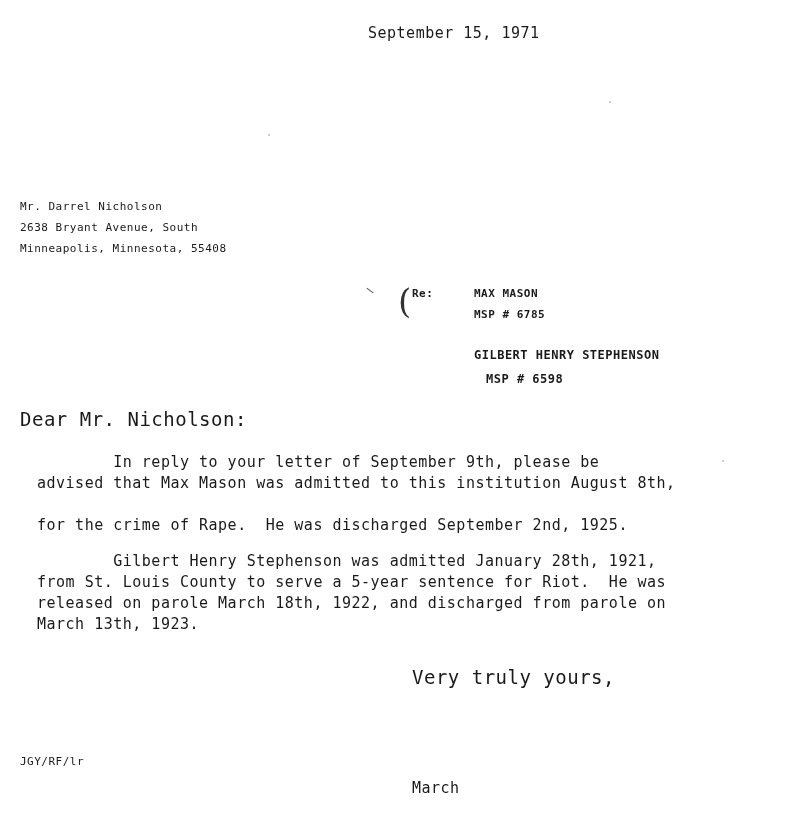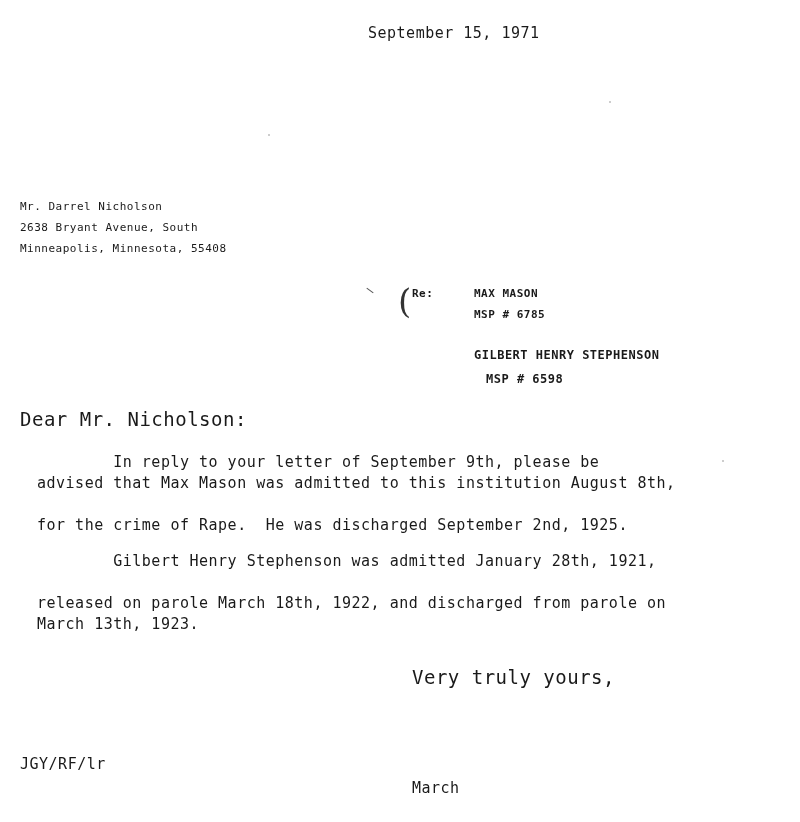--- a/index.html
+++ b/index.html
@@ -67,21 +67,21 @@
   .para1 { top: 452px; }
   .para2 { top: 551px; }
   .closing {
     left: 412px;
     top: 666px;
     font-size: 19px;
   }
   .initials {
     left: 20px;
     top: 755px;
-    font-size: 15px;
+    font-size: 11px;
   }
   .signer {
     left: 412px;
     top: 755px;
     font-size: 15px;
     line-height: 22px;
     font-weight: bold;
   }
   .brace {
     position: absolute;
@@ -132,20 +132,21 @@
   <div class="txt re-block2">GILBERT HENRY STEPHENSON</div>
   <div class="txt re-block2" style="top:369px;left:486px">MSP # 6598</div>
 
   <div class="txt salutation">Dear Mr. Nicholson:</div>
 
   <div class="txt para para1">        In reply to your letter of September 9th, please be</div>
   <div class="txt para" style="top:473px">advised that Max Mason was admitted to this institution August 8th,</div>
   <div class="txt para" style="top:515px">for the crime of Rape.  He was discharged September 2nd, 1925.</div>
 
   <div class="txt para para2">        Gilbert Henry Stephenson was admitted January 28th, 1921,</div>
+  <div class="txt para" style="top:572px">from St. Louis County to serve a 5-year sentence for Riot.  He was</div>
   <div class="txt para" style="top:593px">released on parole March 18th, 1922, and discharged from parole on</div>
   <div class="txt para" style="top:614px">March 13th, 1923.</div>
 
   <div class="txt closing">Very truly yours,</div>
 
   <div class="txt initials">JGY/RF/lr</div>
 
   <div class="txt signer title" style="top:777px;font-weight:normal">March</div>
 
   <div class="speck" style="left:609px;top:101px"></div>

